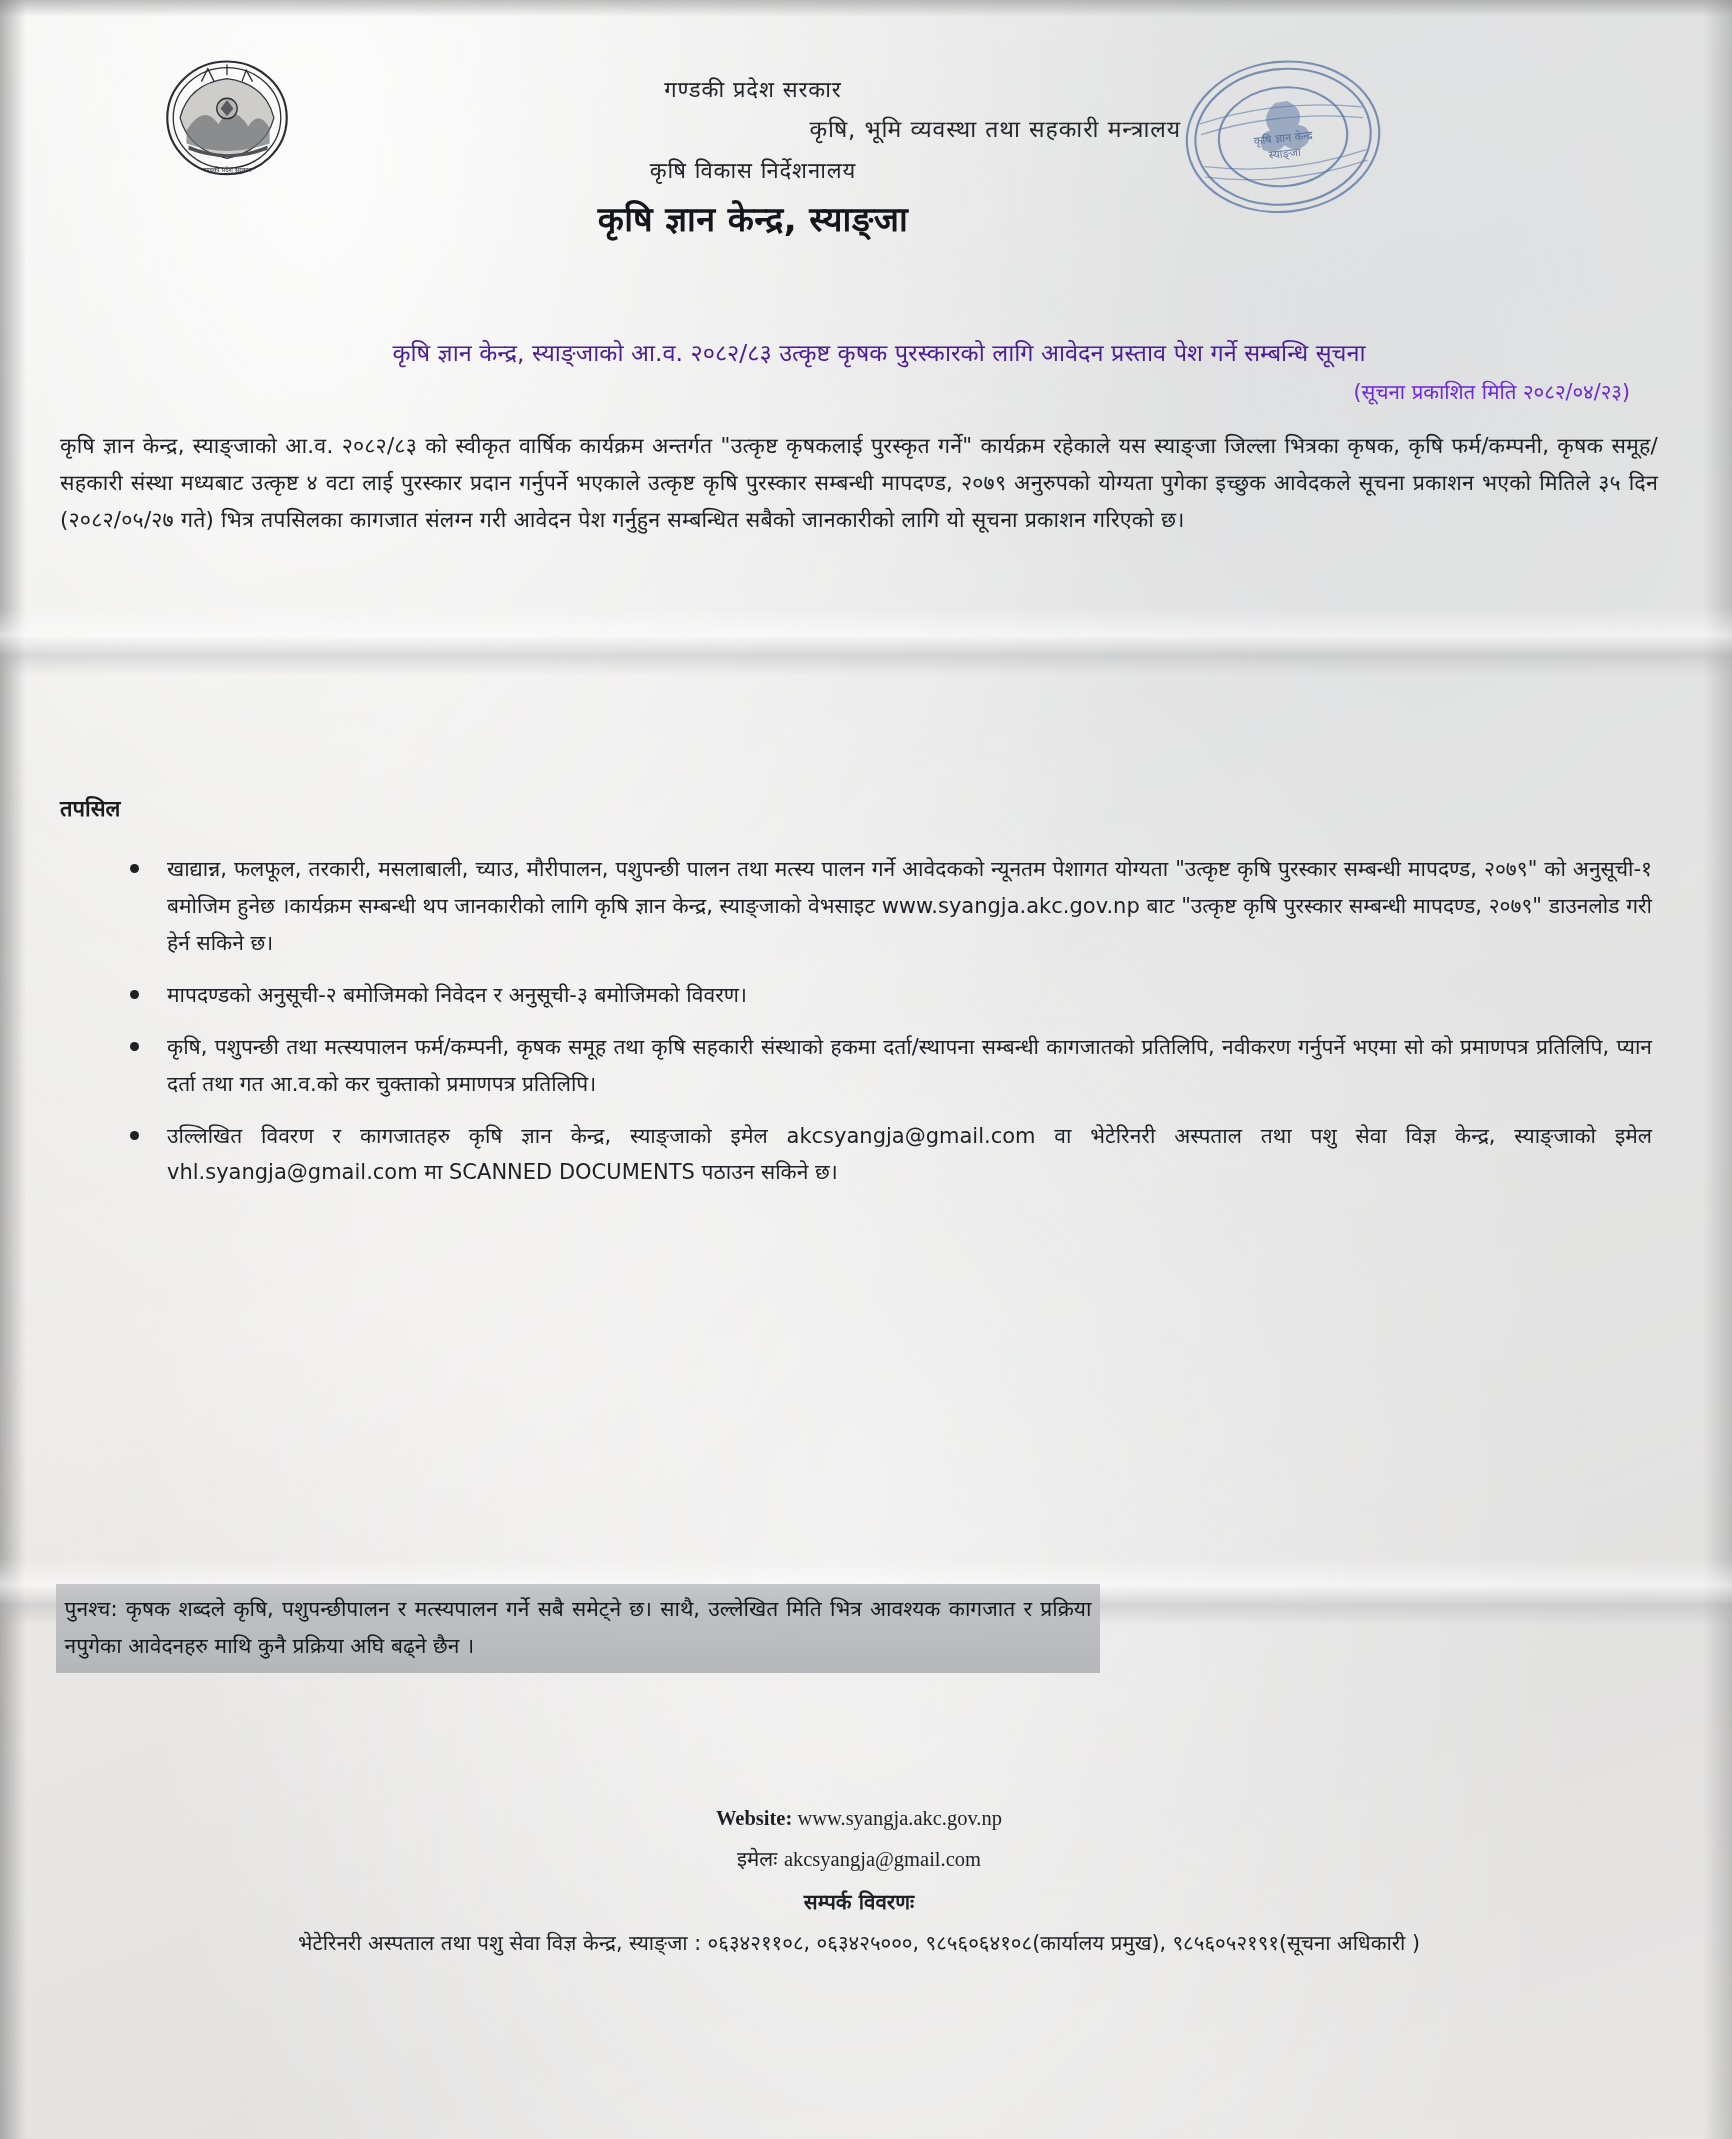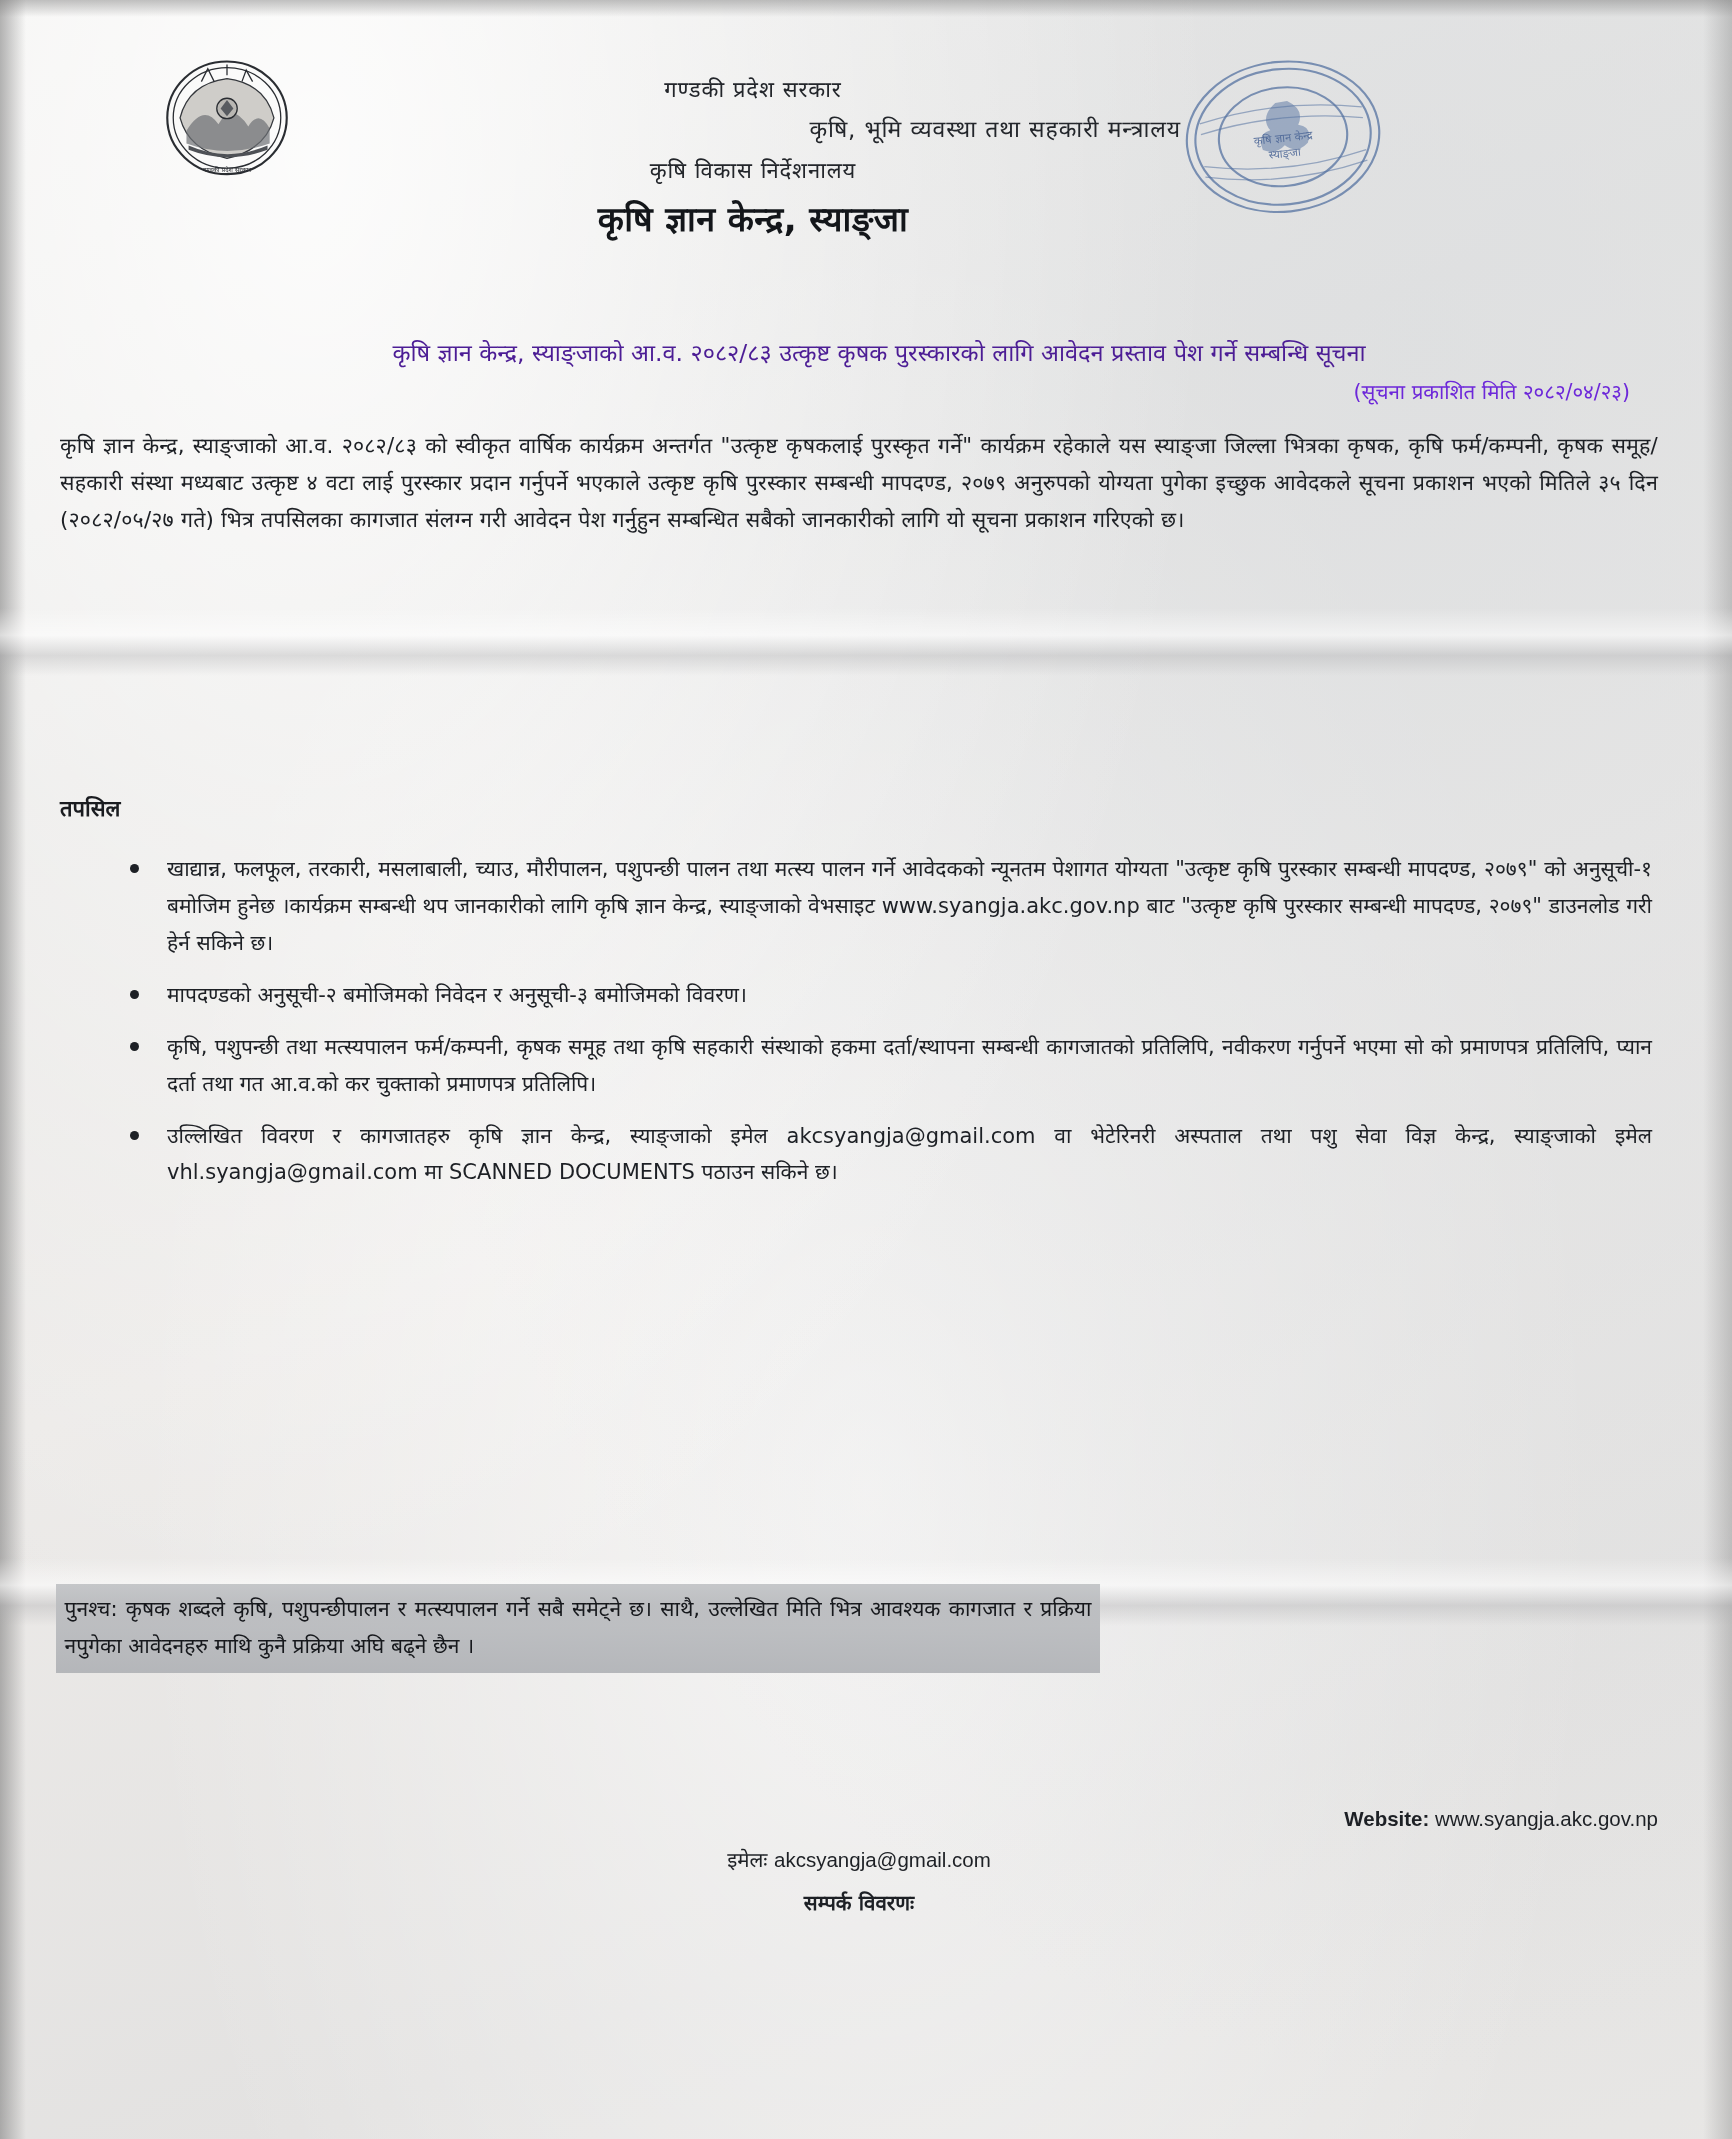--- a/index.html
+++ b/index.html
@@ -192,21 +192,21 @@
   .footer {
     position: absolute;
     left: 60px;
     right: 75px;
     top: 1802px;
     text-align: center;
     font-size: 20.5px;
     line-height: 1.65;
     color: #1d2025;
   }
-  .footer .serif { font-family: Liberation Sans, sans-serif; text-align: right; }
+  .footer .serif { font-family: Liberation Serif, serif; }
   .footer .row { margin-bottom: 6.8px; }
   .footer .contact-head { font-weight: 600; margin-top: 9.4px; margin-bottom: 6.8px; }
   .footer .contact-line {
     text-align: justify;
     text-align-last: center;
     font-size: 20.5px;
     line-height: 1.7;
   }
 </style>
 </head>
@@ -301,17 +301,18 @@
     <div class="footer">
       <div class="row serif">
         <strong>Website:</strong>
         <span>www.syangja.akc.gov.np</span>
       </div>
       <div class="row">
         <span>इमेलः</span>
         <span class="serif">akcsyangja@gmail.com</span>
       </div>
       <div class="contact-head">सम्पर्क विवरणः</div>
+      <div class="contact-line">भेटेरिनरी अस्पताल तथा पशु सेवा विज्ञ केन्द्र, स्याङ्जा : ०६३४२११०८, ०६३४२५०००, ९८५६०६४१०८(कार्यालय प्रमुख), ९८५६०५२१९१(सूचना अधिकारी )</div>
     </div>
 
   </div>
 </div>
 
 
 </body></html>

